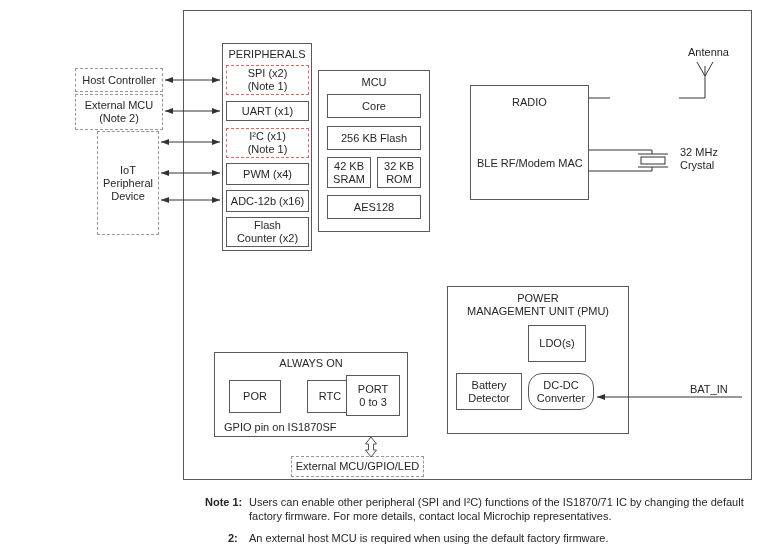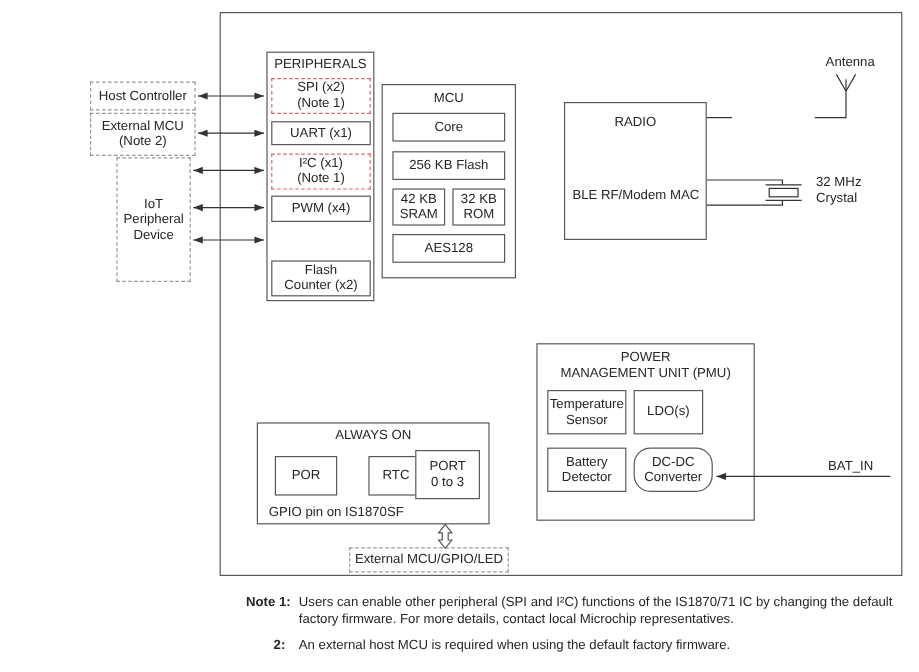--- a/index.html
+++ b/index.html
@@ -52,20 +52,23 @@
     <div class="box" style="left:3px;top:57px;width:83px;height:20px;">
       <span>UART (x1)</span>
     </div>
     <div class="box rednote" style="left:3px;top:84px;width:83px;height:30px;">
       <span>I²C (x1)</span>
       <span>(Note 1)</span>
     </div>
     <div class="box" style="left:3px;top:119px;width:83px;height:22px;">
       <span>PWM (x4)</span>
     </div>
+    <div class="box" style="left:3px;top:146px;width:83px;height:22px;">
+      <span>ADC-12b (x16)</span>
+    </div>
     <div class="box" style="left:3px;top:173px;width:83px;height:30px;">
       <span>Flash</span>
       <span>Counter (x2)</span>
     </div>
   </div>
 
   <div class="group" style="left:318px;top:70px;width:112px;height:162px;">
     <div class="gtitle" style="top:5px;">MCU</div>
     <div class="box" style="left:8px;top:23px;width:94px;height:24px;">
       <span>Core</span>
@@ -93,24 +96,20 @@
 
   <div class="label" style="left:688px;top:46px;">Antenna</div>
   <div class="label" style="left:680px;top:146px;">
     <span style="display:block;">32 MHz</span>
     <span style="display:block;">Crystal</span>
   </div>
 
   <div class="group" style="left:447px;top:286px;width:182px;height:148px;">
     <div class="gtitle" style="top:18px;">MANAGEMENT UNIT (PMU)</div>
     <div class="gtitle" style="top:5px;">POWER</div>
-    <div class="box" style="left:8px;top:38px;width:66px;height:37px;">
-      <span>Temperature</span>
-      <span>Sensor</span>
-    </div>
     <div class="box" style="left:80px;top:38px;width:58px;height:37px;">
       <span>LDO(s)</span>
     </div>
     <div class="box" style="left:8px;top:86px;width:66px;height:37px;">
       <span>Battery</span>
       <span>Detector</span>
     </div>
     <div class="box" style="left:80px;top:86px;width:66px;height:37px;border-radius:14px;">
       <span>DC-DC</span>
       <span>Converter</span>

